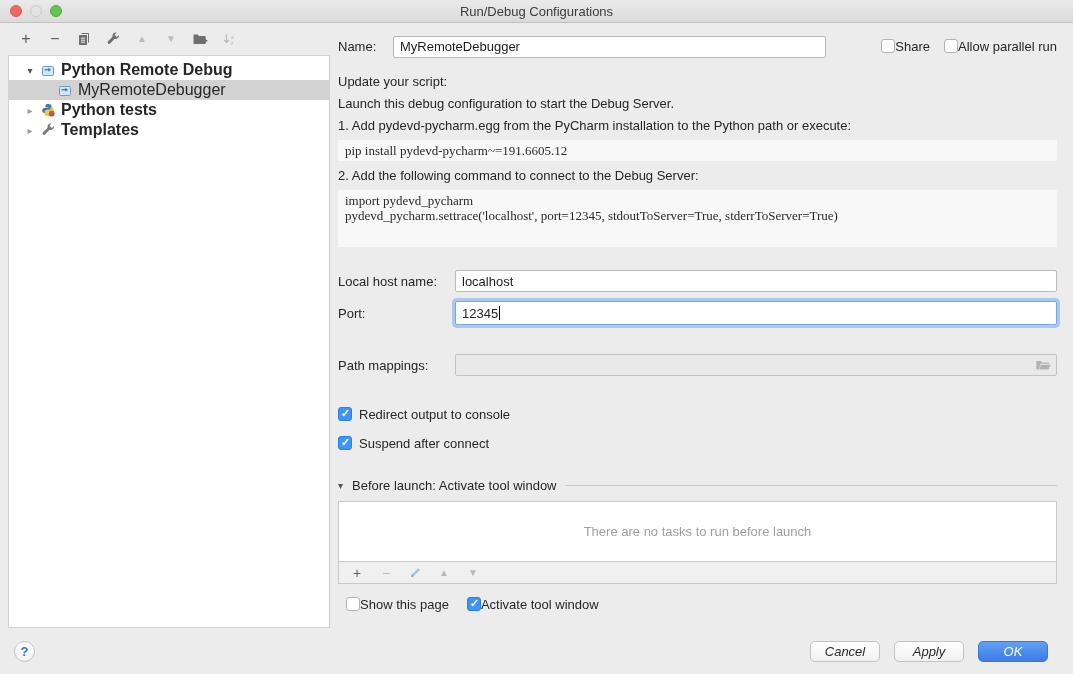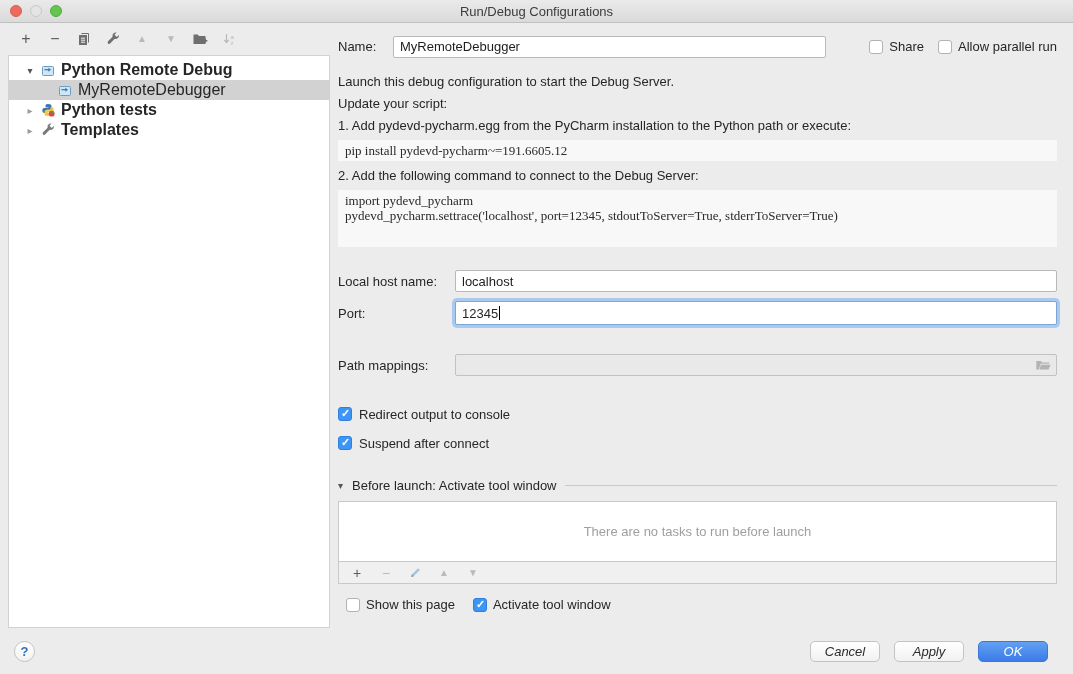--- a/index.html
+++ b/index.html
@@ -35,21 +35,21 @@
   .tlabel{ font-size:16px; }
   .tlabel.bold{ font-weight:bold; }
   
   .content{ flex:1; padding:0 16px 0 8px; overflow:hidden; }
   .name-row{ display:flex; align-items:center; margin-top:9px; height:29px;}
   .name-row .lbl{ width:55px; }
   .input{ height:22px; background:#fff; border:1px solid #b9b9b9; border-radius:2px;
     padding:0 6px; font-size:13px; font-family:"Liberation Sans",sans-serif; color:#1d1d1d;}
   .name-input{ width:433px; }
   .cbgroup{ margin-left:auto; display:flex; align-items:center; gap:14px;}
-  .cbitem{ display:flex; align-items:center; gap:6px;}
+  .cbitem{ display:flex; align-items:flex-start; }
   .cb{ width:14px; height:14px; border-radius:3px; border:1px solid #b2b2b2; background:#fff; flex:0 0 14px; position:relative;}
   .cb.checked{ background:#3d95f6; border-color:#2f7fe0;}
   .cb.checked::after{ content:"✓"; position:absolute; left:2px; top:-1px; color:#fff; font-size:11px; font-weight:bold;}
   .desc{ margin-top:13px; }
   .desc p{ line-height:16px; margin-bottom:6px; }
   .codeblock{ background:#f8f8f8; font-family:Liberation Serif, serif;
     font-size:13px; color:#2a2a2a; padding:3px 7px; line-height:15px; }
   .codeblock.first{ margin-bottom:7px; }
   .codeblock.second{ padding-bottom:24px; }
   .form-row{ display:flex; align-items:center; }
@@ -192,22 +192,22 @@
             <span>Share</span>
           </span>
           <span class="cbitem">
             <span class="cb"></span>
             <span>Allow parallel run</span>
           </span>
         </div>
       </div>
 
       <div class="desc">
+        <p>Update your script:</p>
         <p>Launch this debug configuration to start the Debug Server.</p>
-        <p>Update your script:</p>
         <p>1. Add pydevd-pycharm.egg from the PyCharm installation to the Python path or execute:</p>
         <div class="codeblock first">pip install pydevd-pycharm~=191.6605.12</div>
         <p>2. Add the following command to connect to the Debug Server:</p>
         <div class="codeblock second">
           <div>import pydevd_pycharm</div>
           <div>pydevd_pycharm.settrace('localhost', port=12345, stdoutToServer=True, stderrToServer=True)</div>
         </div>
       </div>
 
       <div class="form-row row-localhost">

